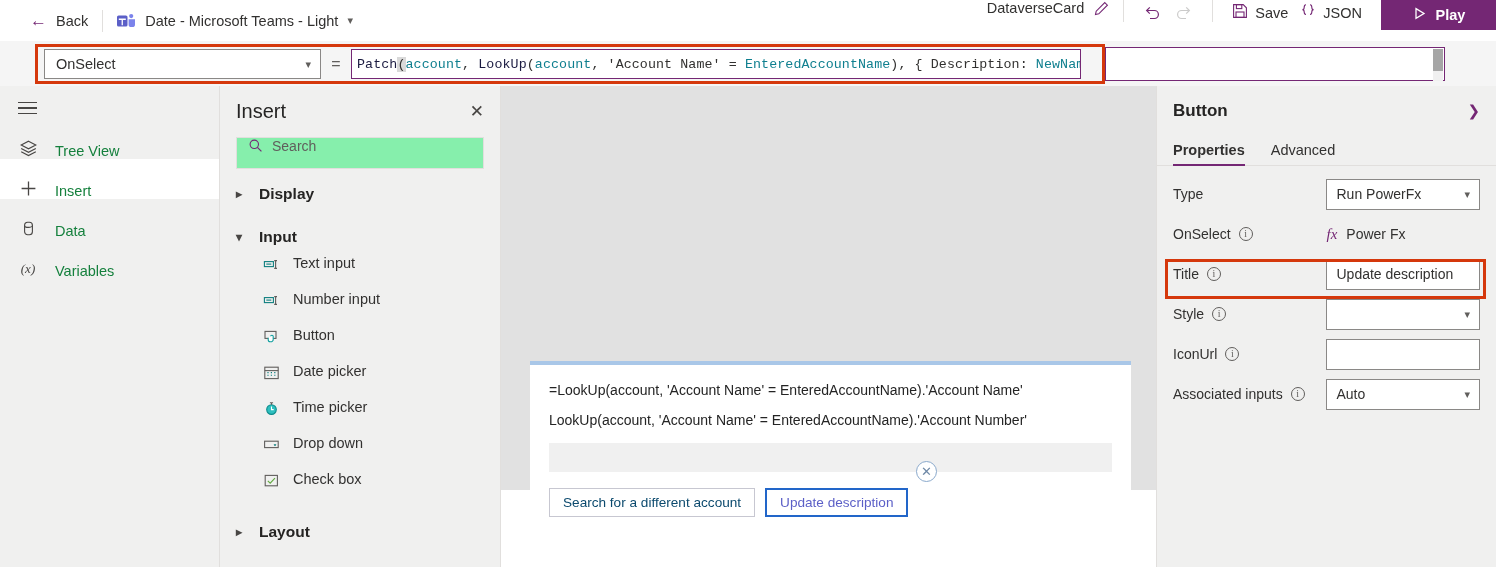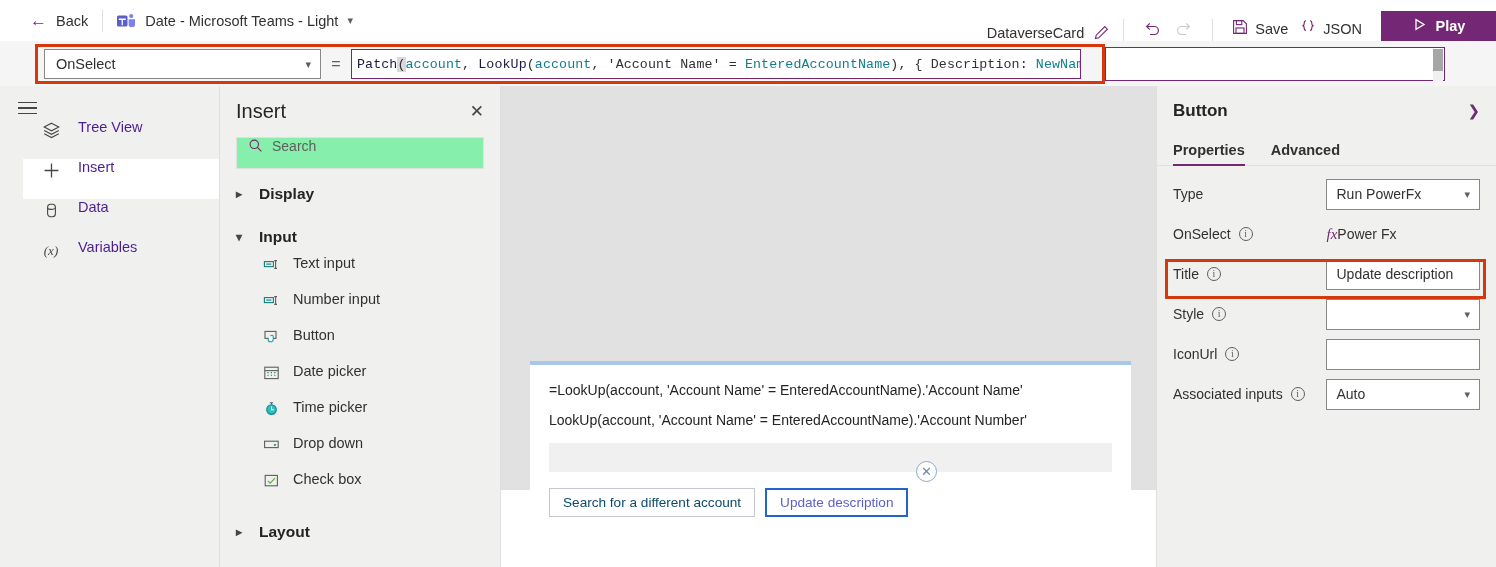--- a/index.html
+++ b/index.html
@@ -29,21 +29,21 @@
   .tb-divider {
     width: 1px; height: 22px; background: #e1dfdd; margin: 0 14px;
   }
   .view-title {
     display: flex; align-items: center; gap: 9px;
     cursor: pointer; font-size: 14.5px; color: #323130;
   }
   .teams-icon { width: 19px; height: 16px; display: inline-block; }
   .chev-sm { color: #605e5c; font-size: 11px; display:inline-block; }
   .tb-right {
-    margin-left: auto; display: flex; align-items: flex-end; height: 41px;
+    margin-left: auto; display: flex; align-items: flex-start; height: 41px;
   }
   .doc-name { font-size: 14.5px; color: #323130; }
   .pencil-ico { margin-left: 9px; cursor: pointer; display:inline-flex; }
   .vline { width: 1px; height: 22px; background: #e1dfdd; margin: 0 13px; }
   .icon-btn {
     display: flex; align-items: center; gap: 7px;
     cursor: pointer; font-size: 14.5px; color: #323130;
     padding: 3px 6px;
   }
   .icon-btn.disabled { opacity: .32; cursor: default; }
@@ -116,23 +116,23 @@
   .rail {
     position: absolute; left: 0; top: 86px; width: 220px; height: 481px;
     background: #f0f0ef; border-right: 1px solid #e1dfdd;
   }
   .hamburger {
     margin: 11px 0 0 18px; width: 22px; height: 22px; cursor: pointer;
     display: flex; flex-direction: column; justify-content: center; gap: 4px;
   }
   .hamburger span { display:block; height: 1.5px; background: #484644; width: 19px; }
   .rail-item {
-    display: flex; align-items: flex-start; gap: 16px;
+    display: flex; align-items: flex-end; gap: 16px;
     height: 40px; padding-left: 17px; cursor: pointer;
-    font-size: 14.5px; color: #4c1d95; margin-left: 23px;
+    font-size: 14.5px; color: #15803d;
   }
   .rail-item.active { background: #ffffff; }
   .rail-ico { width: 22px; height: 22px; display: flex; align-items: center; justify-content: center; }
 
   
   .insert-panel {
     position: absolute; left: 220px; top: 86px; width: 281px; height: 481px;
     background: #f0f0ef; border-right: 1px solid #e1dfdd;
   }
   .ip-head {
@@ -201,21 +201,21 @@
     margin-top: 4px;
   }
   .pp-title { font-size: 17px; font-weight: bold; color: #252423; }
   .pp-expand { margin-left: auto; cursor: pointer; color: #742774; font-size: 15px; }
   .pp-tabs {
     display: flex; gap: 26px; padding-left: 16px; height: 34px;
     border-bottom: 1px solid #e1dfdd; align-items: flex-end;
   }
   .pp-tab {
     font-size: 14.5px; color: #323130; cursor: pointer;
-    padding-bottom: 7px; position: relative; font-weight: bold;
+    padding-bottom: 7px; position: relative;
   }
   .pp-tab.active { font-weight: bold; }
   .pp-tab.active::after {
     content: ""; position: absolute; left: 0; right: 0; bottom: -1px;
     height: 2.5px; background: #742774;
   }
   .pp-row {
     display: flex; align-items: center; height: 40px;
     padding: 0 16px; position: relative;
   }
@@ -231,21 +231,21 @@
     display:inline-block;
   }
   .pp-ctrl {
     width: 155px; height: 31px; background: #ffffff;
     border: 1px solid #8a8886; display: flex; align-items: center;
     cursor: pointer;
   }
   .pp-ctrl .val { margin-left: 9px; font-size: 14px; color: #323130; }
   .pp-ctrl .chev { margin-left: auto; margin-right: 9px; color: #605e5c; font-size: 11px; }
   .pp-fx {
-    display: flex; align-items: center; width: 155px;
+    display: flex; align-items: center; gap: 9px; width: 155px;
   }
   .pp-fx .fxg {
     font-family: "Liberation Serif", serif; font-style: italic;
     color: #742774; font-size: 15px;
   }
   .pp-fx .fxt { font-size: 14px; color: #323130; }
   .hl-box {
     position: absolute; left: 1165px; top: 259px;
     width: 321px; height: 40px; border: 3px solid #d5380c;
     pointer-events: none;

